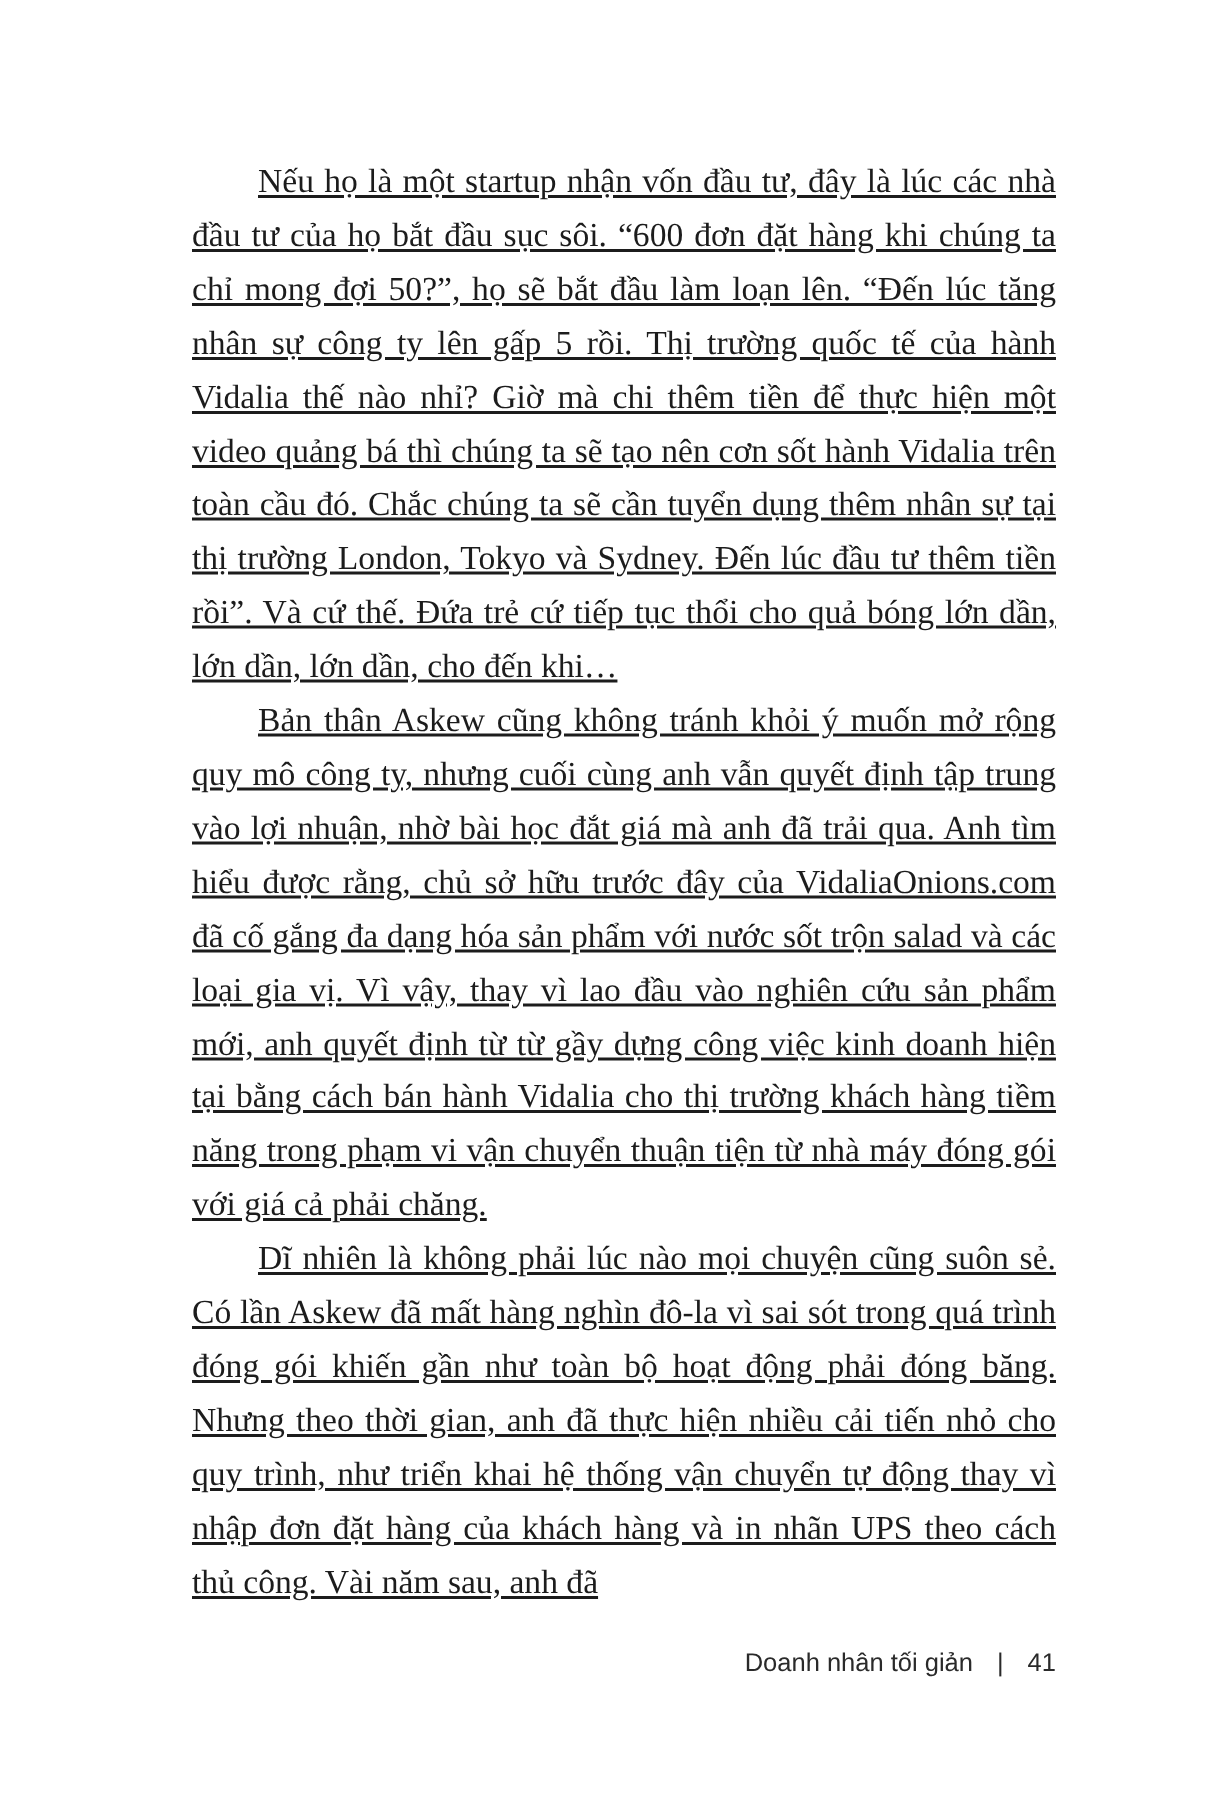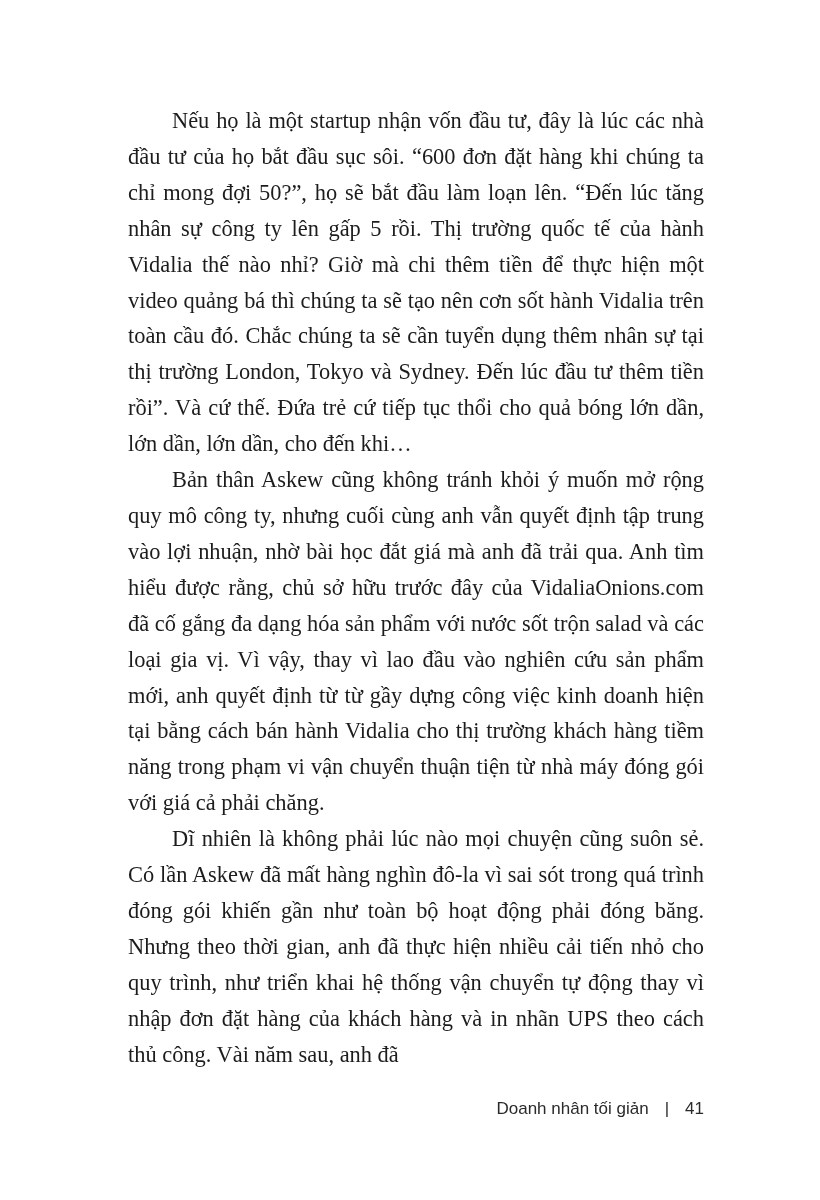--- a/index.html
+++ b/index.html
@@ -22,20 +22,21 @@
       font-family: "Liberation Serif", "DejaVu Serif", serif;
       font-size: 22.4px;
       line-height: 35.9px;
       color: #1c1c1c;
       text-align: justify;
     }
     .text-block p {
       margin: 0;
       padding: 0;
       text-indent: 44px;
+      text-decoration: underline;
     }
     .page-footer {
       position: absolute;
       top: 1099px;
       right: 116px;
       font-family: "Liberation Sans", "DejaVu Sans", sans-serif;
       font-size: 17px;
       color: #2a2a2a;
       display: flex;
       align-items: flex-start;

